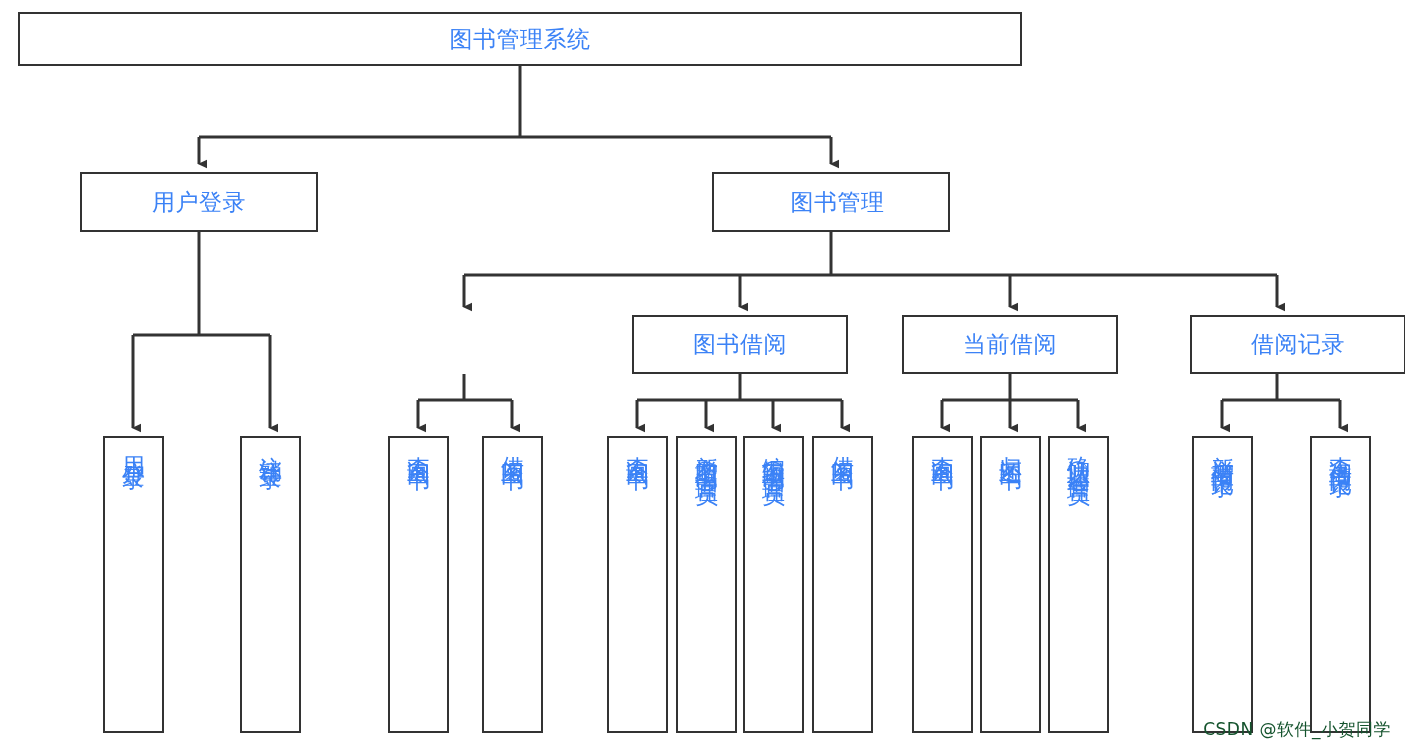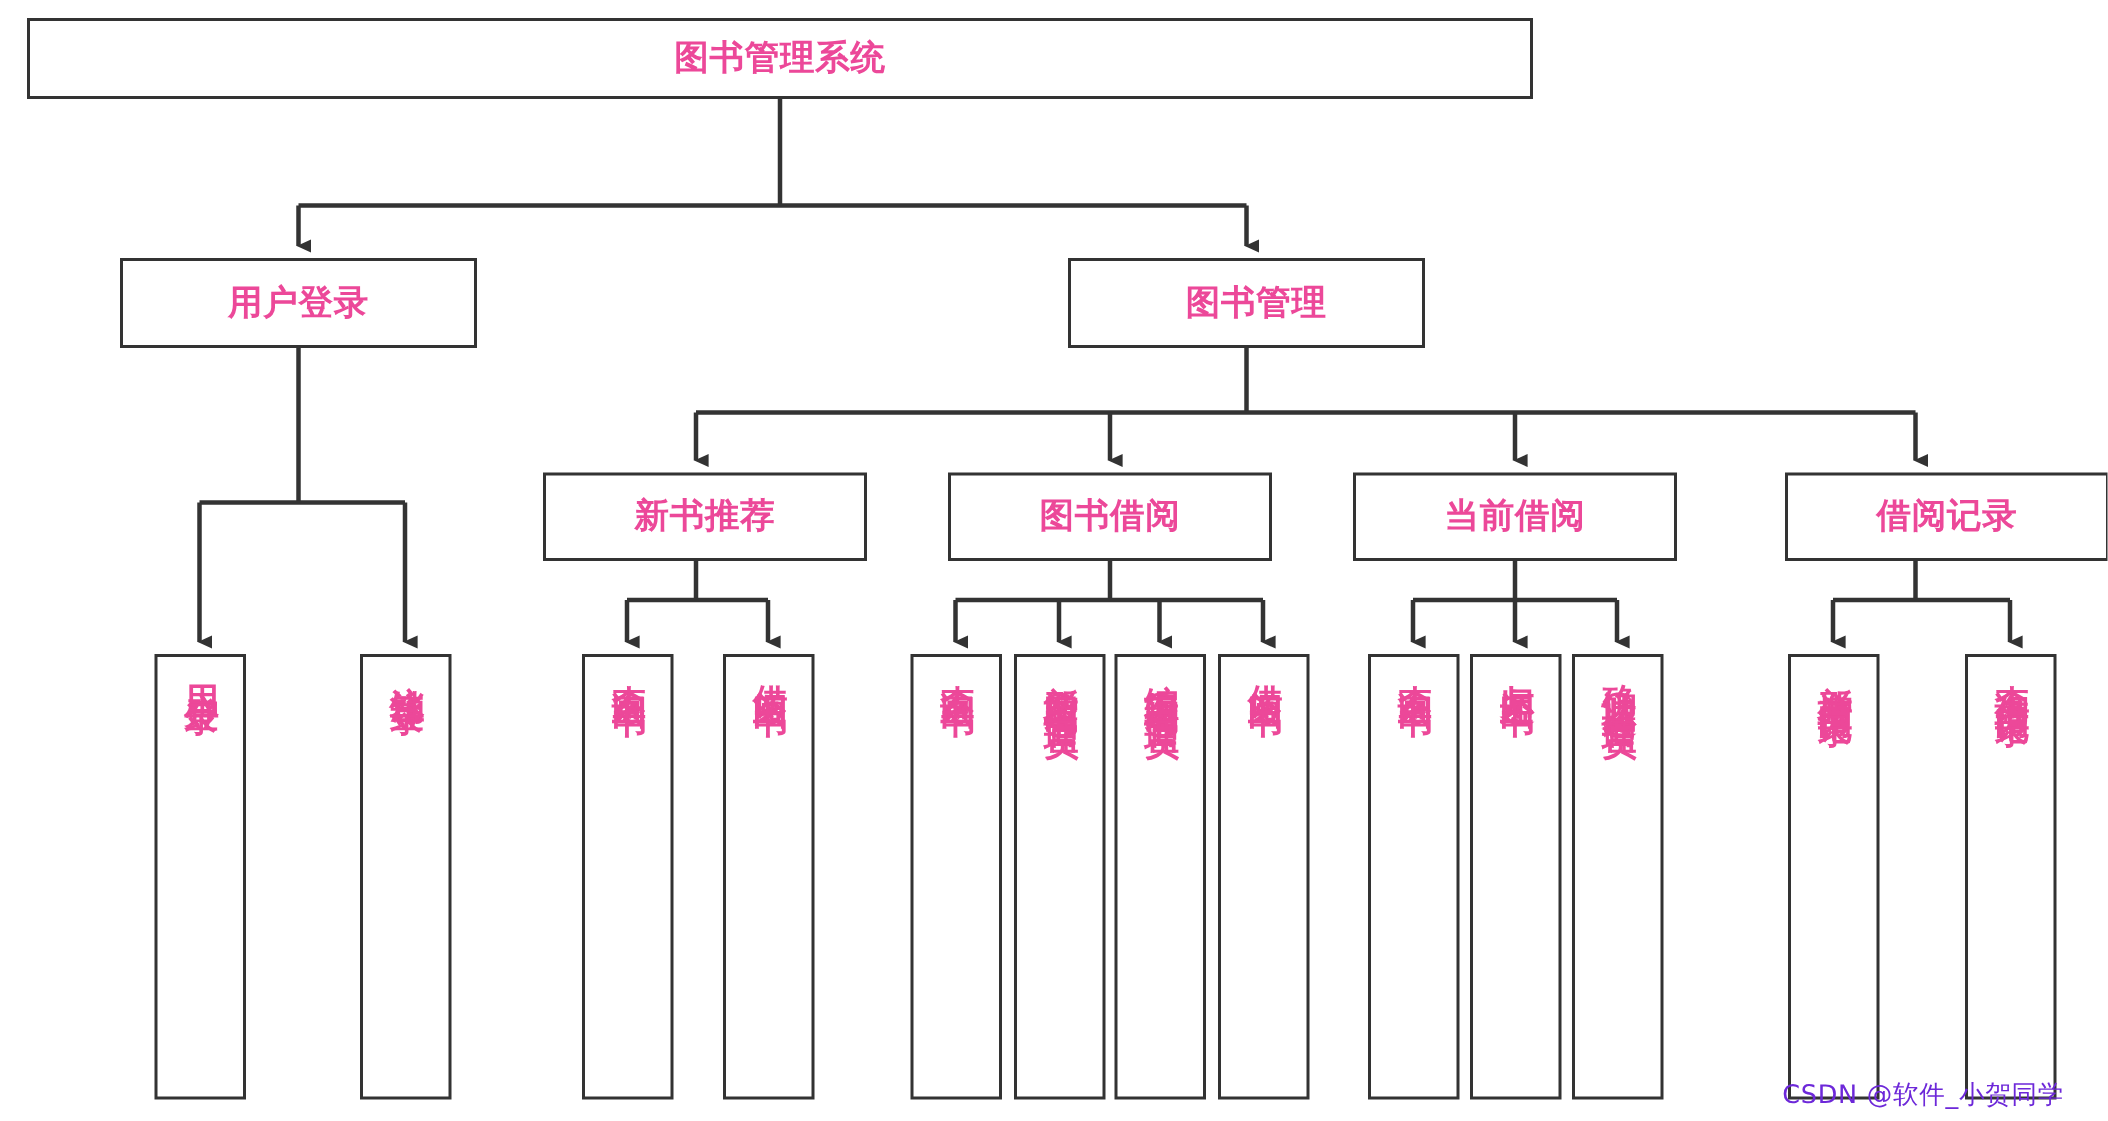--- a/index.html
+++ b/index.html
@@ -34,42 +34,41 @@
     display: flex;
     align-items: center;
     justify-content: center;
     color: #1a1a1a;
   }
   .node-label {
     font-size: 23px;
     line-height: 1.15;
     letter-spacing: 0.5px;
     white-space: nowrap;
-    color: #ec4899;
-    font-weight: bold;
+    color: #3b82f6;
   }
   .node.vertical {
     align-items: flex-start;
     justify-content: center;
     padding-top: 0;
   }
   .node.vertical .node-label {
     writing-mode: vertical-rl;
     text-orientation: upright;
     white-space: nowrap;
     font-size: 23px;
     letter-spacing: 4px;
     line-height: 1;
   }
   .watermark {
     position: absolute;
-    right: 29px;
+    right: 14px;
     bottom: 6px;
     font-size: 17px;
-    color: #6d28d9;
+    color: #14532d;
     letter-spacing: 0.5px;
     white-space: nowrap;
     pointer-events: none;
   }
 </style>
 </head>
 <body>
 
 <div id="diagram-root">
 
@@ -127,23 +126,20 @@
     <span class="node-label">图书管理系统</span>
   </div>
 
   <div class="node" style="left:80px; top:172px; width:238px; height:60px;">
     <span class="node-label">用户登录</span>
   </div>
   <div class="node" style="left:712px; top:172px; width:238px; height:60px;padding-left:13px;">
     <span class="node-label">图书管理</span>
   </div>
 
-  <div class="node" style="left:362px; top:315px; width:216px; height:59px;">
-    <span class="node-label">新书推荐</span>
-  </div>
   <div class="node" style="left:902px; top:315px; width:216px; height:59px;">
     <span class="node-label">当前借阅</span>
   </div>
   <div class="node" style="left:632px; top:315px; width:216px; height:59px;">
     <span class="node-label">图书借阅</span>
   </div>
   <div class="node" style="left:1170px; top:315px; width:216px; height:59px;margin-left:20px;">
     <span class="node-label">借阅记录</span>
   </div>
 

